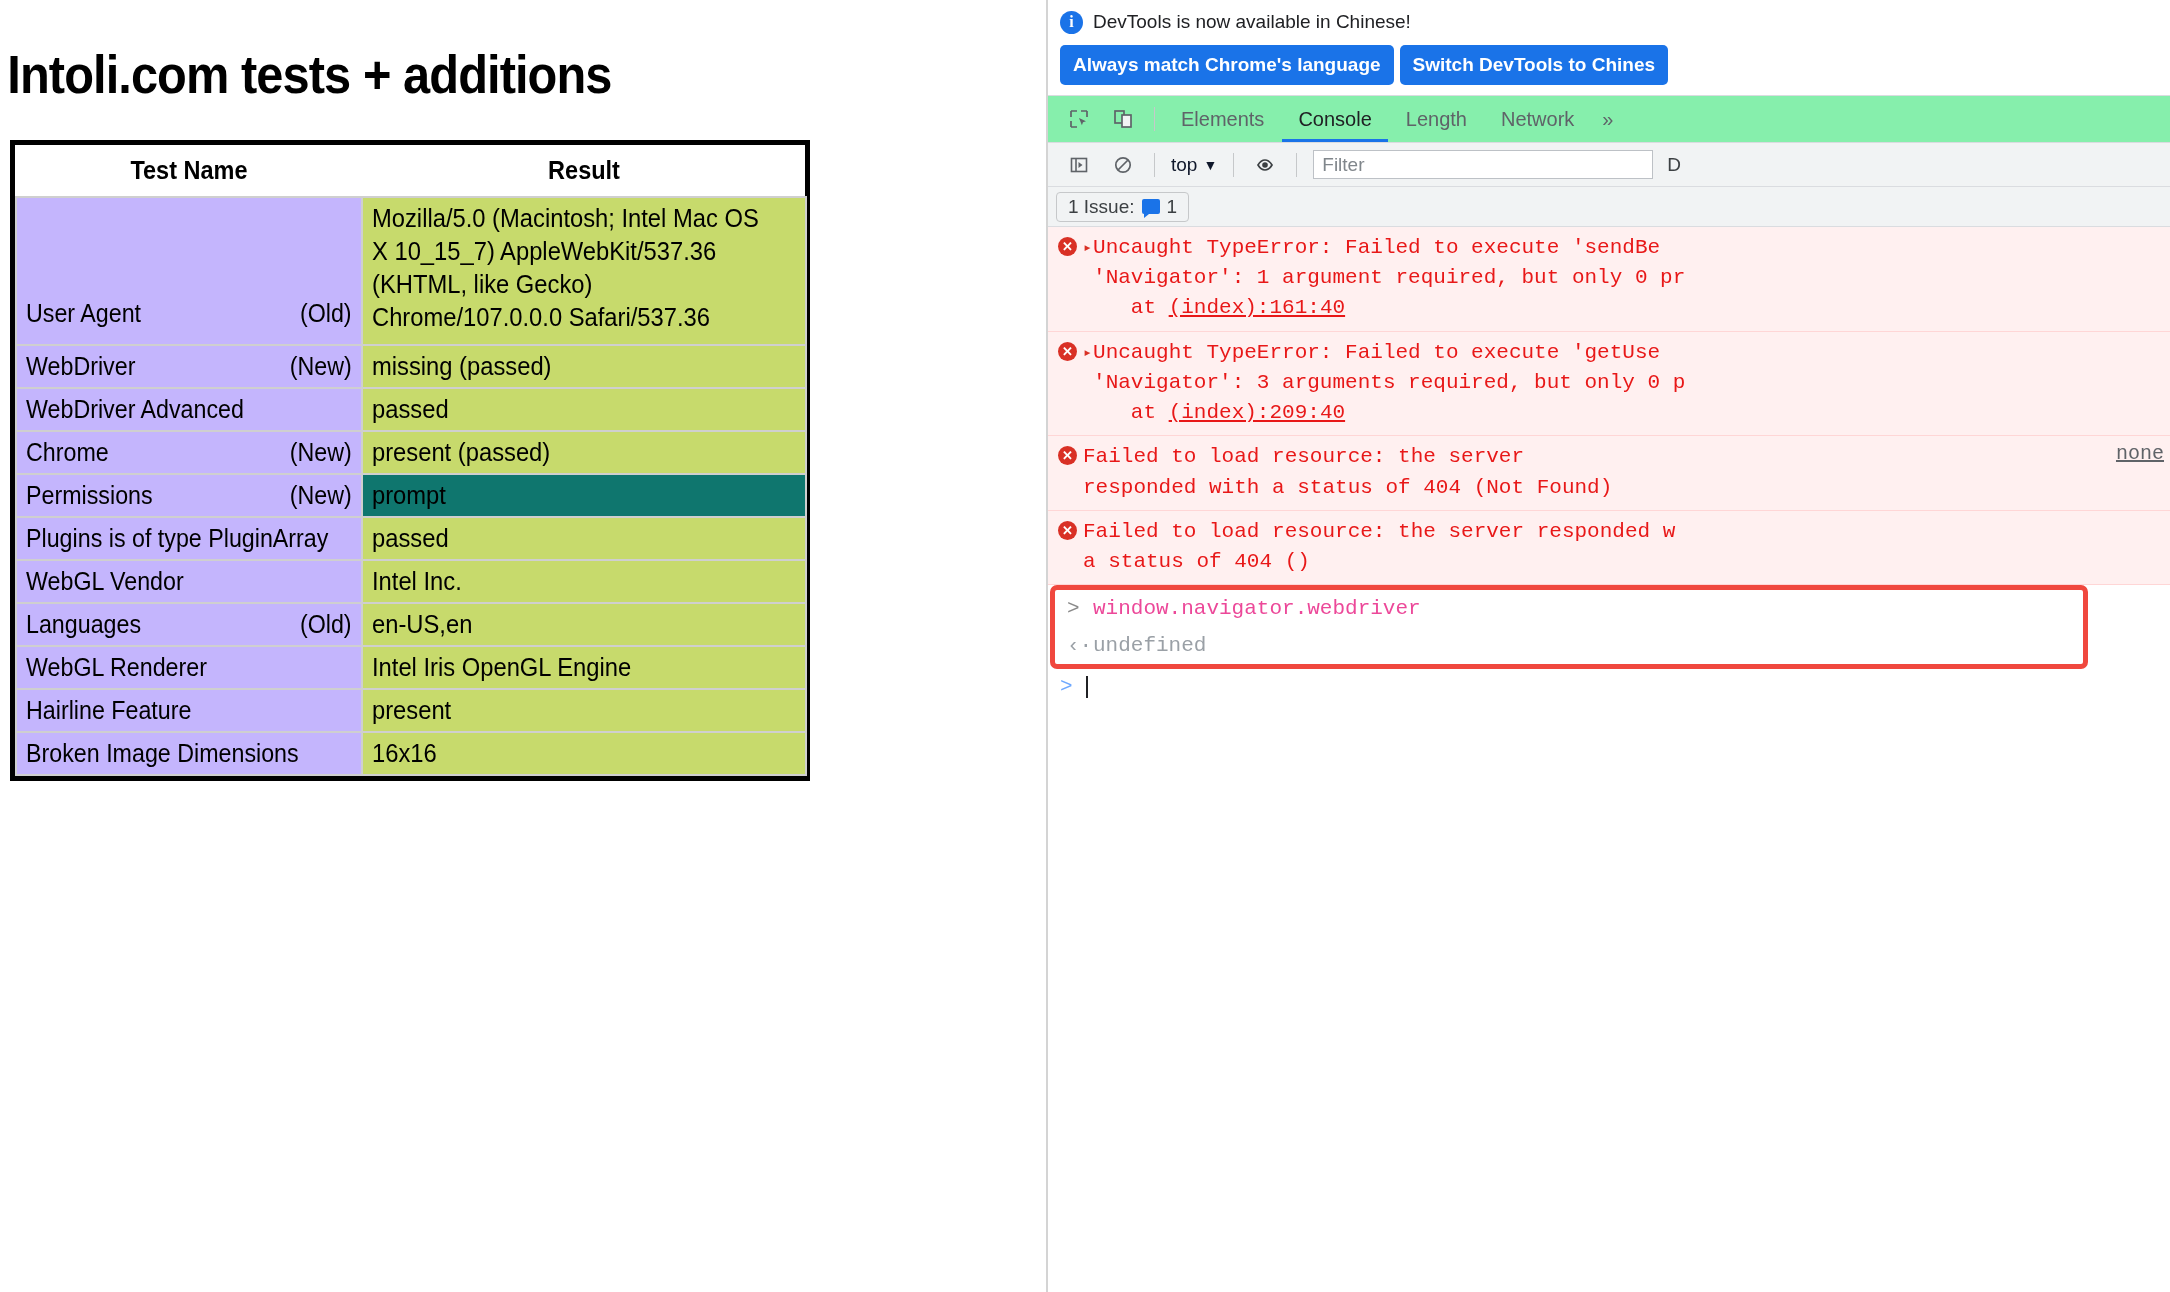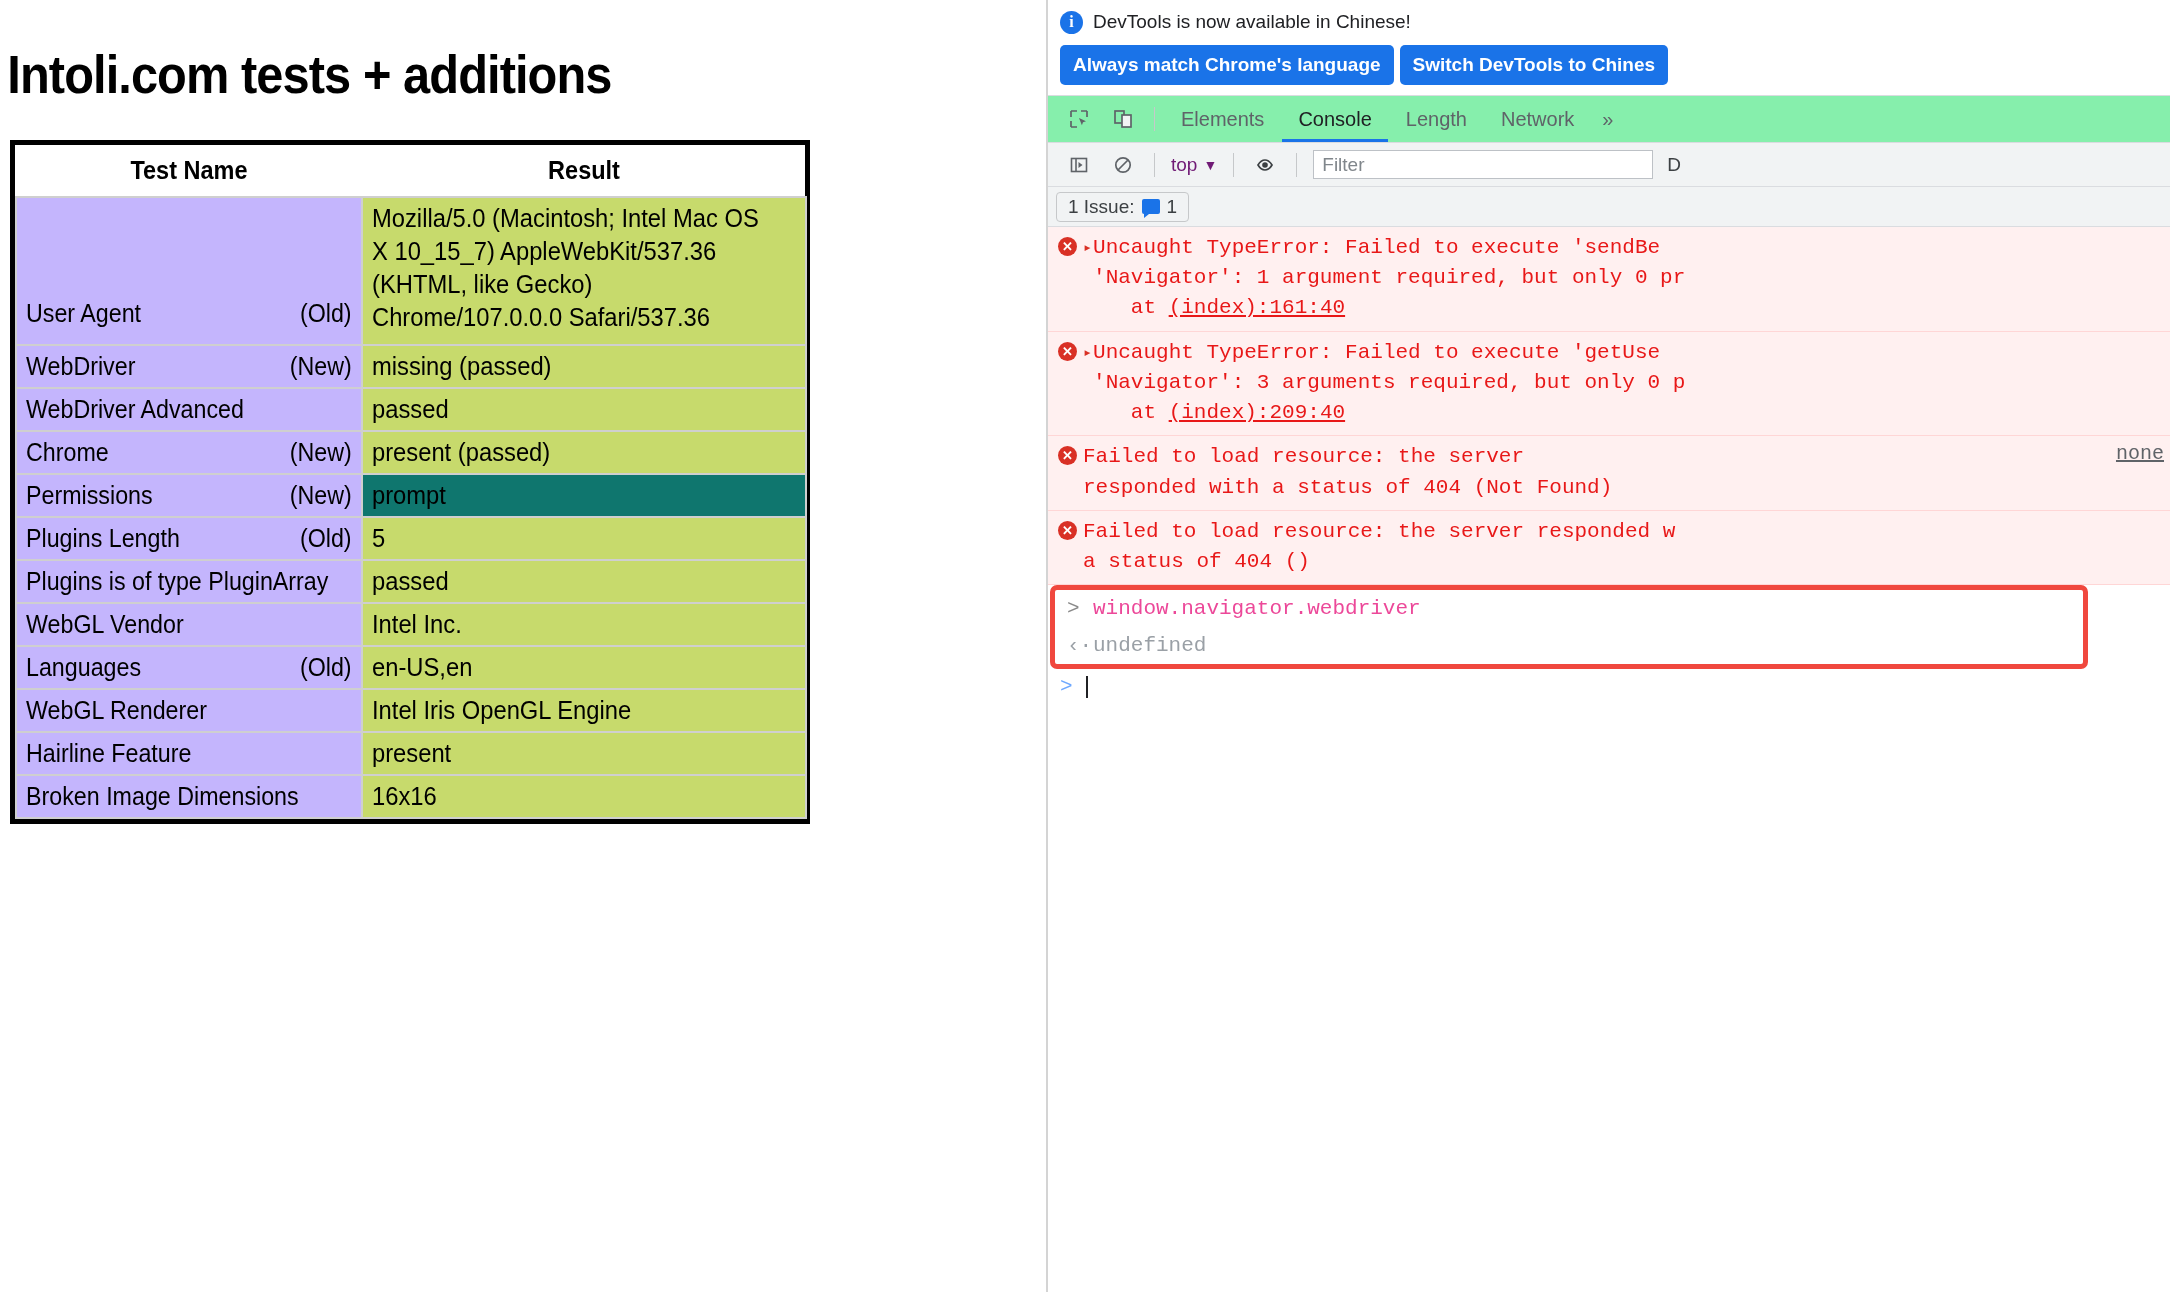--- a/index.html
+++ b/index.html
@@ -173,21 +173,21 @@
   .dt-filterbar {
     display: flex; align-items: center;
     height: 44px;
     background: #f1f3f4;
     border-bottom: 1px solid #dadce0;
     padding-left: 10px;
     gap: 2px;
   }
   .dt-select {
     display: flex; align-items: center; gap: 6px;
-    font-size: 19px; color: #701a75;
+    font-size: 19px; color: #0f172a;
     padding: 0 6px; cursor: pointer; white-space: nowrap;
   }
   .dt-filter-input {
     flex: 0 0 auto;
     width: 340px; height: 29px;
     border: 1px solid #bdc1c6;
     background: #fff;
     font-size: 19px;
     color: #5f6368;
     padding: 0 8px;
@@ -334,24 +334,20 @@
             </tr>
             <tr>
               <td class="name"><span class="nm">Chrome</span><span class="age">(New)</span></td>
               <td class="result" style="background: rgb(199, 218, 108);"><span class="rv">present (passed)</span></td>
             </tr>
             <tr>
               <td class="name"><span class="nm">Permissions</span><span class="age">(New)</span></td>
               <td class="result" style="background: #0f766e; margin-left: 16px;"><span class="rv">prompt</span></td>
             </tr>
             <tr>
-              <td class="name"><span class="nm">Plugins Length</span><span class="age">(Old)</span></td>
-              <td class="result" style="background: rgb(199, 218, 108);"><span class="rv">5</span></td>
-            </tr>
-            <tr>
               <td class="name"><span class="nm">Plugins is of type PluginArray</span></td>
               <td class="result" style="background: rgb(199, 218, 108);"><span class="rv">passed</span></td>
             </tr>
             <tr>
               <td class="name"><span class="nm">WebGL Vendor</span></td>
               <td class="result" style="background: rgb(199, 218, 108);"><span class="rv">Intel Inc.</span></td>
             </tr>
             <tr>
               <td class="name"><span class="nm">Languages</span><span class="age">(Old)</span></td>
               <td class="result" style="background: rgb(199, 218, 108);"><span class="rv">en-US,en</span></td>

